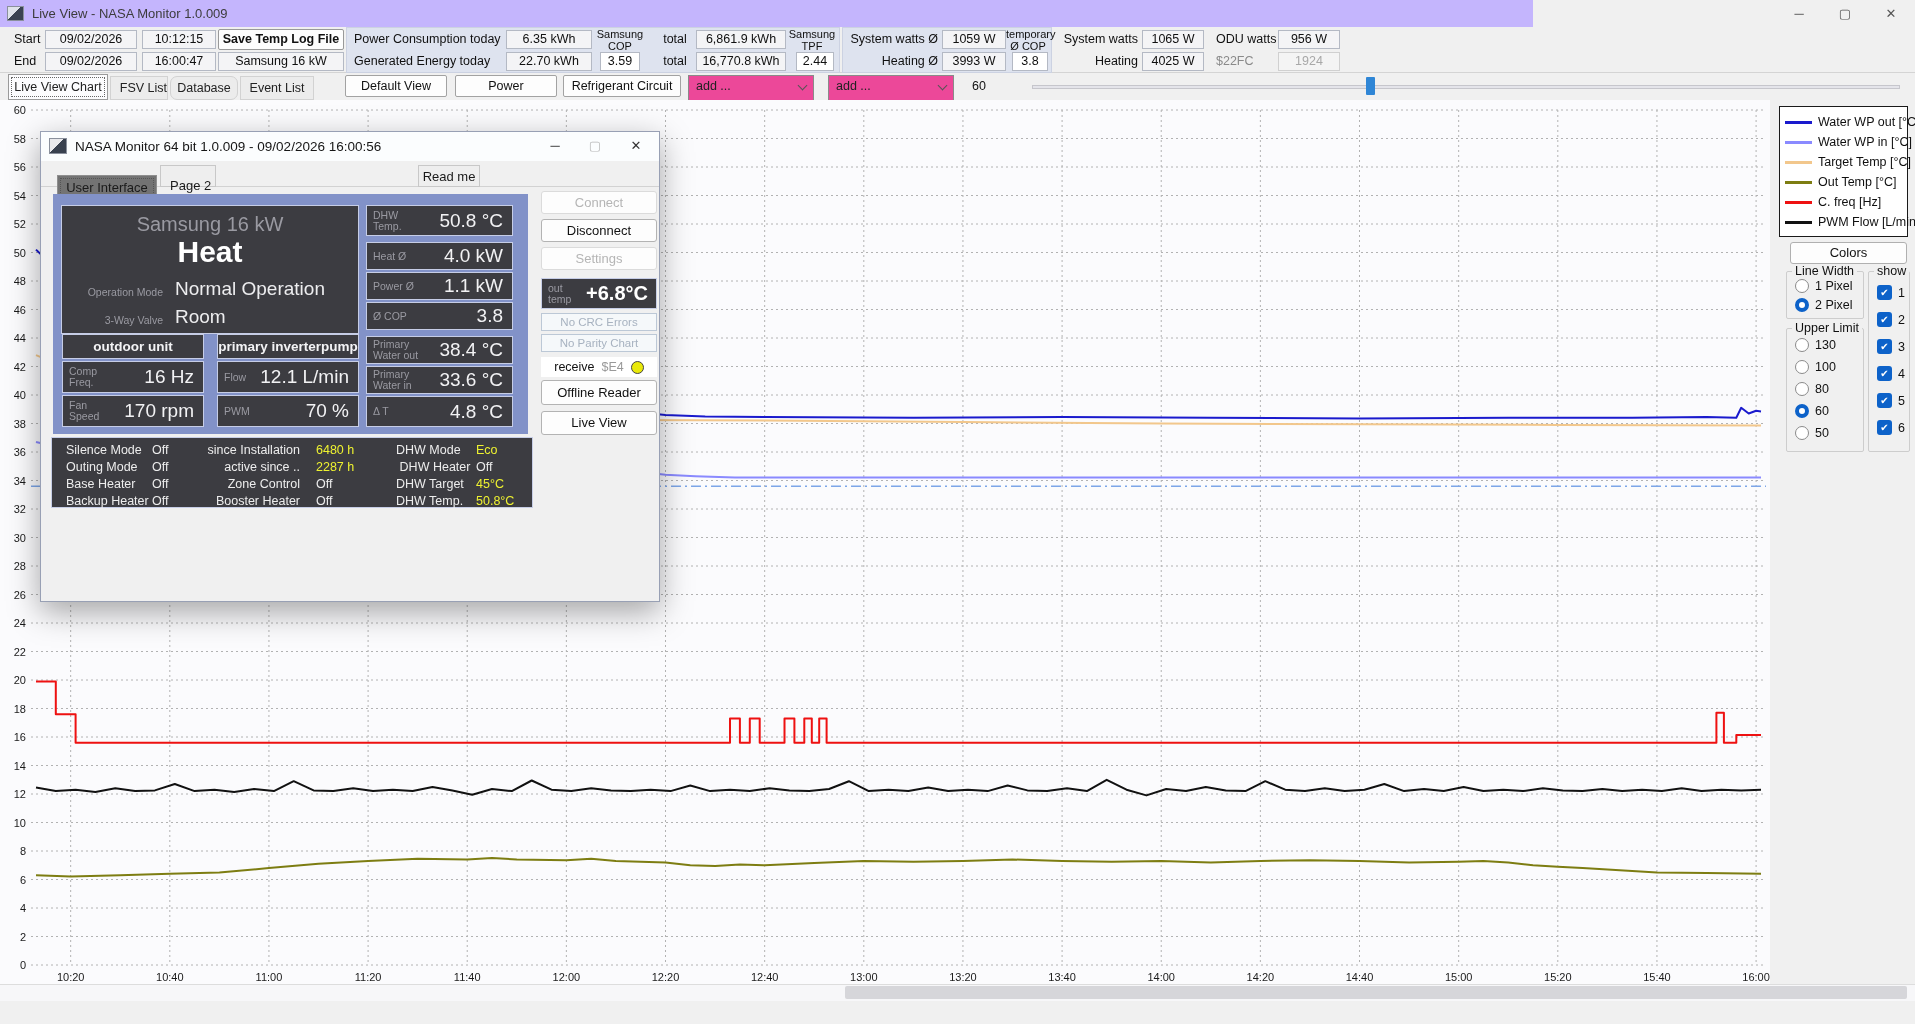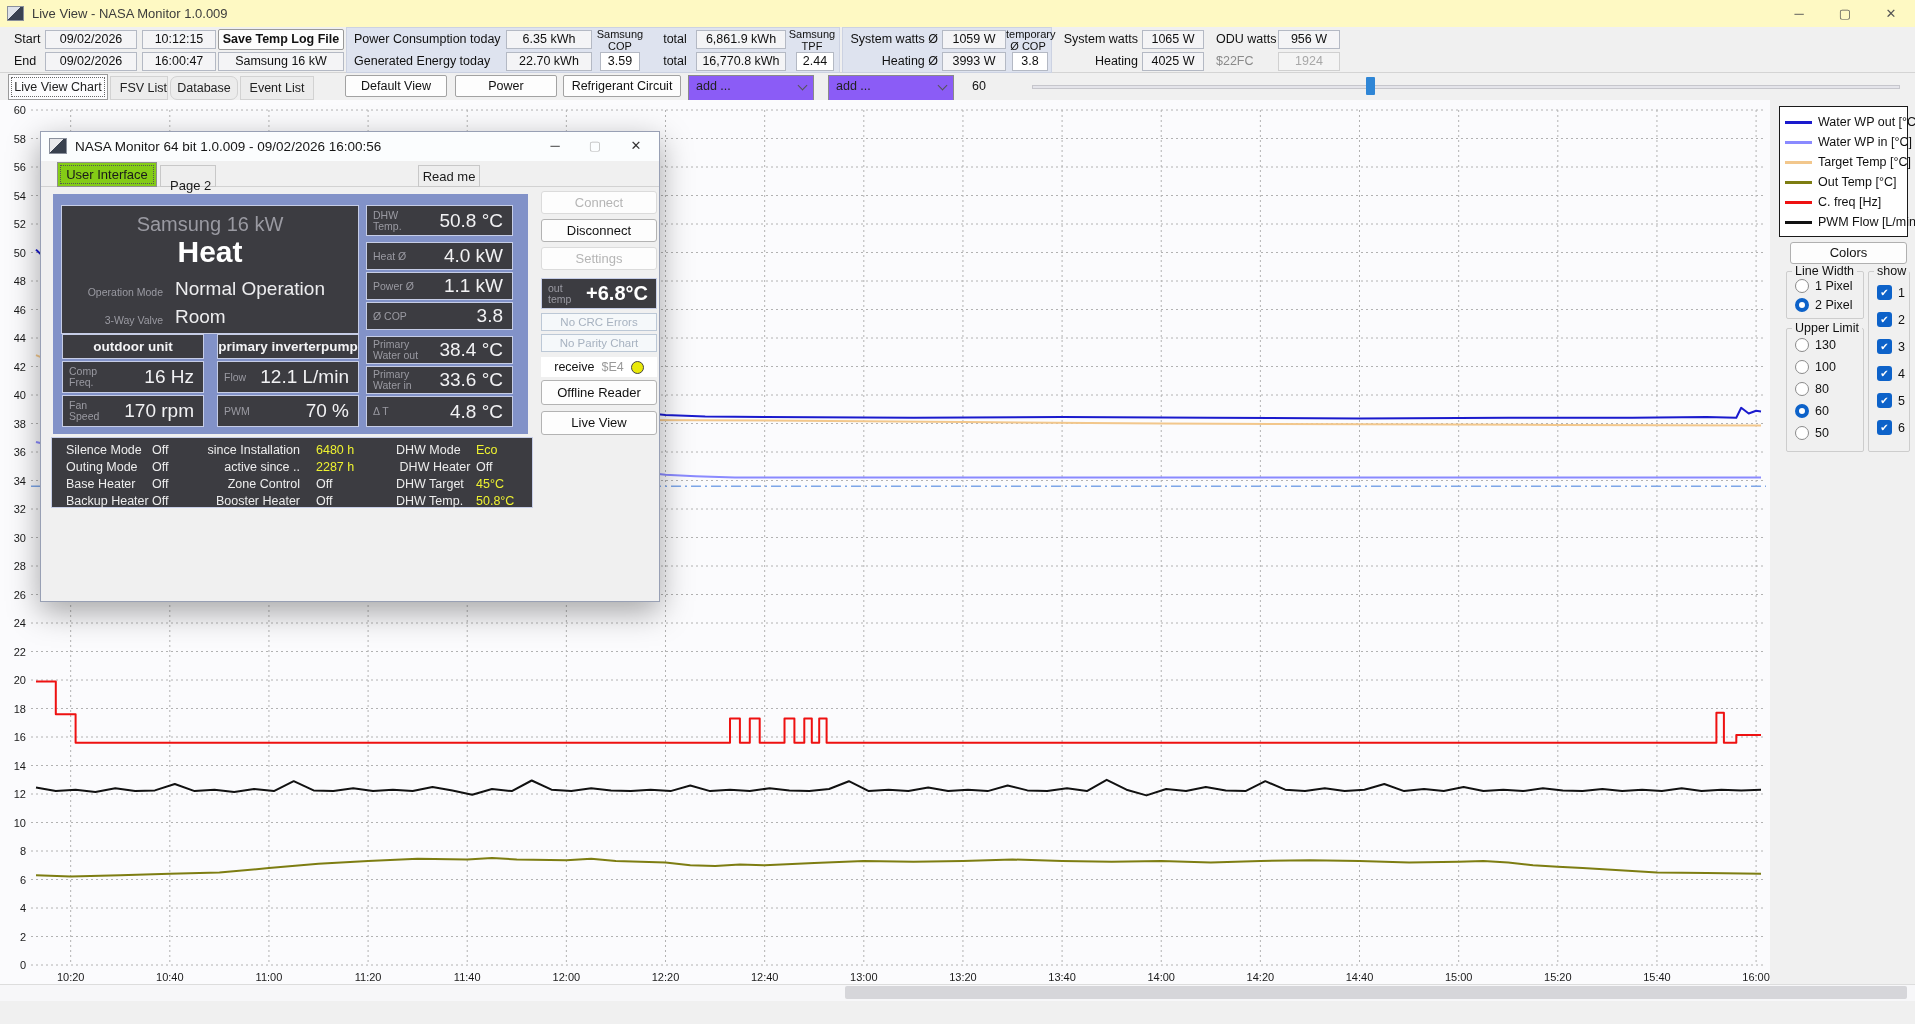--- a/index.html
+++ b/index.html
@@ -1,42 +1,42 @@
 <!DOCTYPE html>
 <html><head>
 <meta charset="utf-8">
 <style>
   * { margin:0; padding:0; box-sizing:border-box; }
   html,body { width:1915px; height:1024px; overflow:hidden; }
   body { font-family:"Liberation Sans",sans-serif; background:#f0f0f0; position:relative; color:#111; }
   #app { position:absolute; inset:0; width:1915px; height:1024px; }
 
   
-  .titlebar { position:absolute; left:0; top:0; width:1915px; height:27px; background:#fef9c3; }
+  .titlebar { position:absolute; left:0; top:0; width:1533px; height:27px; background:#c4b5fd; }
   .app-icon { position:absolute; left:7px; top:6px; width:17px; height:15px; background:linear-gradient(135deg,#dfe3ea 45%,#3a4252 45%); border:1px solid #8a909c; }
   .win-title { position:absolute; left:32px; top:6px; font-size:13px; color:#3c3c3c; }
   .win-btn { position:absolute; top:0; width:46px; height:27px; text-align:center; line-height:27px; font-size:13px; color:#555; }
 
   
   .toolbar { position:absolute; left:0; top:27px; width:1915px; height:46px; background:#f0f0f0; border-bottom:1px solid #d4d4d4; }
   .tsection { position:absolute; top:0; height:46px; background:#dee3ef; border:1px solid #ccd2e2; }
   .tb-label { position:absolute; height:19px; line-height:19px; font-size:12.5px; color:#101010; white-space:nowrap; }
   .tb-field { position:absolute; height:19px; line-height:17px; font-size:12.5px; text-align:center; background:#f4f4f6; border:1px solid #b4b9c4; color:#101010; white-space:nowrap; }
   .tb-field.white { background:#ffffff; }
   .tb-field.dim { color:#a8a8a8; background:#f4f4f4; border-color:#d0d0d0; }
   .tb-stack { position:absolute; font-size:11px; line-height:11.5px; text-align:center; color:#101010; }
   .save-btn { position:absolute; height:21px; line-height:19px; font-weight:bold; font-size:12.5px; text-align:center; background:#fdfdfd; border:1px solid #999; border-radius:2px; }
   .r { text-align:right; }
 
   
   .navrow { position:absolute; left:0; top:73px; width:1915px; height:27px; background:#f0f0f0; }
   .mtab { position:absolute; top:3px; height:24px; line-height:22px; padding:0 10px; font-size:12.5px; background:#ececec; border:1px solid #d2d2d2; color:#222; }
   .mtab.active { background:#fcfcfe; border-color:#9a9a9a; top:1px; height:26px; line-height:25px; outline:1px dotted #666; outline-offset:-4px; }
   .navbtn { position:absolute; top:2px; height:22px; line-height:20px; font-size:12.5px; text-align:center; background:#fdfdfd; border:1px solid #a2a2a2; border-radius:2px; }
-  .dd { position:absolute; top:2px; height:40px; line-height:20px; width:126px; background:#8b5cf6; border:1px solid #8a8a8a; font-size:12.5px; padding-left:7px; color:#222; }
+  .dd { position:absolute; top:2px; height:40px; line-height:20px; width:126px; background:#ec4899; border:1px solid #8a8a8a; font-size:12.5px; padding-left:7px; color:#222; }
   .dd-arrow { position:absolute; right:7px; top:6px; width:7px; height:7px; border-right:1.6px solid #555; border-bottom:1.6px solid #555; transform:rotate(45deg); }
   .slider-val { position:absolute; left:972px; top:6px; font-size:12.5px; }
   .slider-track { position:absolute; left:1032px; top:12px; width:868px; height:4px; background:#e4e4ea; border:1px solid #c6c6cc; }
   .slider-thumb { position:absolute; left:1366px; top:4px; width:9px; height:18px; background:#2f86d6; border-radius:1px; }
 
   
   .chartwrap { position:absolute; left:0; top:100px; width:1770px; height:884px; background:#fbfbfd; }
   .rpanel { position:absolute; left:1770px; top:100px; width:145px; height:884px; background:#f0f0f0; }
 
   
@@ -57,21 +57,21 @@
   .hthumb { position:absolute; left:845px; top:986px; width:1062px; height:13px; background:#d6d6da; border-radius:2px; }
 
   
   .dialog { position:absolute; left:40px; top:131px; width:620px; height:471px; background:#f0f0f0; border:1px solid #98a0b4; box-shadow:0 10px 30px rgba(0,0,0,.35); z-index:50; }
   .dlg-titlebar { position:absolute; left:0; top:0; width:100%; height:29px; background:#fbfdfe; }
   .dlg-icon { position:absolute; left:8px; top:6px; width:18px; height:16px; background:linear-gradient(135deg,#e9e9ec 45%,#39414f 45%); border:1px solid #8a909c; }
   .dlg-title { position:absolute; left:34px; top:7px; font-size:13.5px; color:#161616; white-space:nowrap; }
   .dlg-winbtn { position:absolute; top:4px; width:28px; height:20px; text-align:center; line-height:20px; font-size:13px; color:#333; }
   .dlg-tabs { position:absolute; left:0; top:29px; width:100%; height:26px; border-bottom:1px solid #d2d2d2; }
   .dtab { position:absolute; top:4px; height:22px; line-height:21px; padding:0 9px; font-size:13px; color:#1a1a1a; background:#eeeeee; border:1px solid #c8c8c8; white-space:nowrap; }
-  .dtab.active { top:1px; height:25px; line-height:24px; background:#84cc16; border-color:#8f8f8f; outline:1px dotted #555; outline-offset:-4px; }
+  .dtab.active { top:14px; height:25px; line-height:24px; background:#737373; border-color:#8f8f8f; outline:1px dotted #555; outline-offset:-4px; }
   .blue { position:absolute; left:12px; top:62px; width:475px; height:240px; background:#8292c8; }
   .dk { position:absolute; background:#3c3c41; border:1px solid #c6cde6; }
   .hbox { display:flex; align-items:center; justify-content:center; font-weight:bold; color:#f3f3f5; font-size:13.5px; }
   .vbox { display:flex; align-items:center; justify-content:space-between; padding:0 9px 0 6px; }
   .vlab { font-size:10.5px; color:#9a9aa2; line-height:11px; }
   .vval { font-size:19px; color:#f2f2f4; white-space:nowrap; }
   .mainlbl { font-size:10.5px; color:#9a9aa2; }
   .mainval { font-size:19px; color:#ededef; }
   .btn { position:absolute; left:500px; width:116px; height:23px; line-height:21px; text-align:center; font-size:13px; background:#fdfdfd; border:1px solid #b3b3b3; border-radius:3px; color:#111; }
   .btn.disabled { color:#b5b5b5; border-color:#dbdbdb; }

